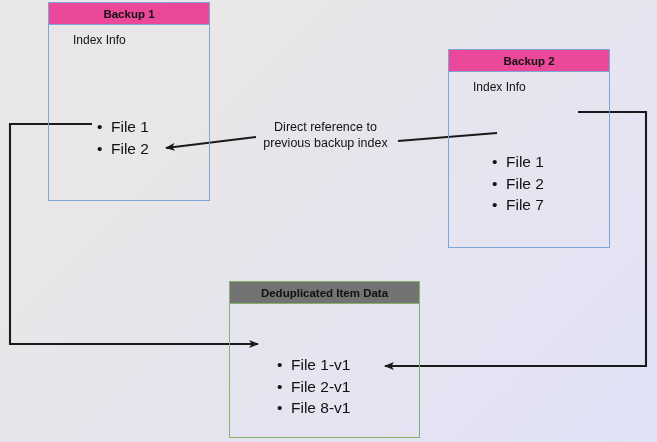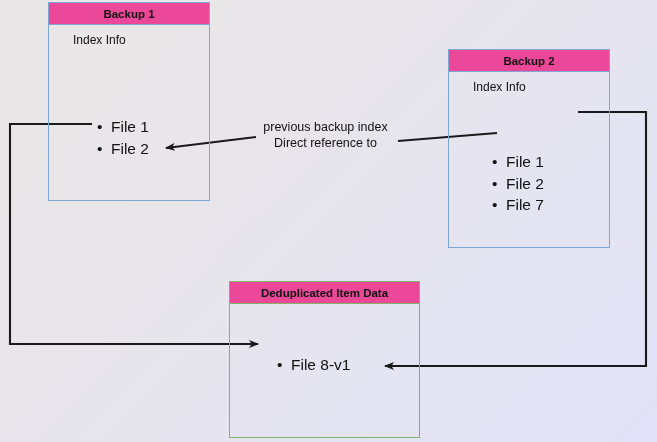--- a/index.html
+++ b/index.html
@@ -34,21 +34,21 @@
     line-height: 22px;
     text-align: center;
     font-size: 11.5px;
     font-weight: bold;
     color: #111111;
     background: #ec4899;
     border-bottom: 1.4px solid #7ea6d4;
     box-sizing: border-box;
   }
   .node.green .node-header {
-    background: #ec4899;
+    background: #737373;
     border-bottom-color: #82b366;
   }
   .node-body {
     position: relative;
     height: calc(100% - 22px);
   }
   .index-label {
     position: absolute;
     left: 24px;
     top: 8px;
@@ -135,21 +135,23 @@
       <li>File 2</li>
       <li>File 7</li>
     </ul>
   </div>
 </div>
 
 <div class="node green" id="dedup">
   <div class="node-header">Deduplicated Item Data</div>
   <div class="node-body">
     <ul class="file-list">
+      <li>File 1-v1</li>
+      <li>File 2-v1</li>
       <li>File 8-v1</li>
     </ul>
   </div>
 </div>
 
 <div class="edge-label">
+  <div>Direct reference to</div>
   <div>previous backup index</div>
-  <div>Direct reference to</div>
 </div>
 
 </body></html>

